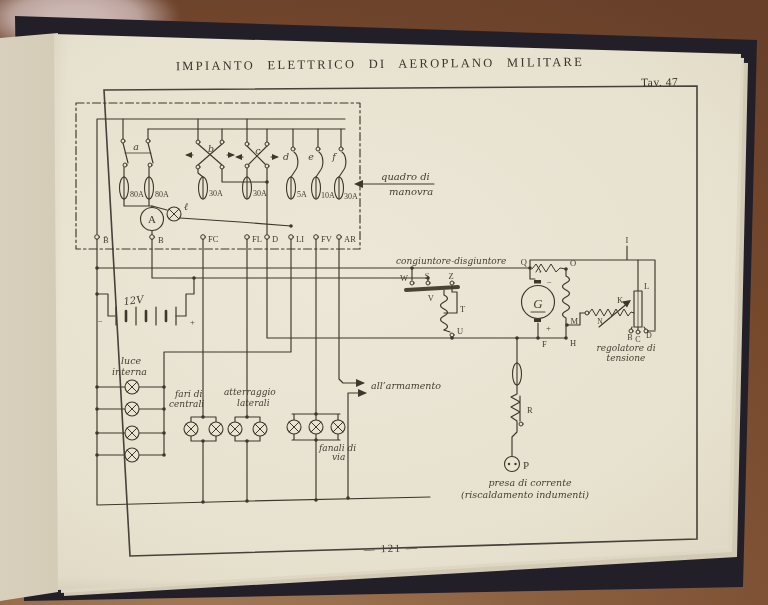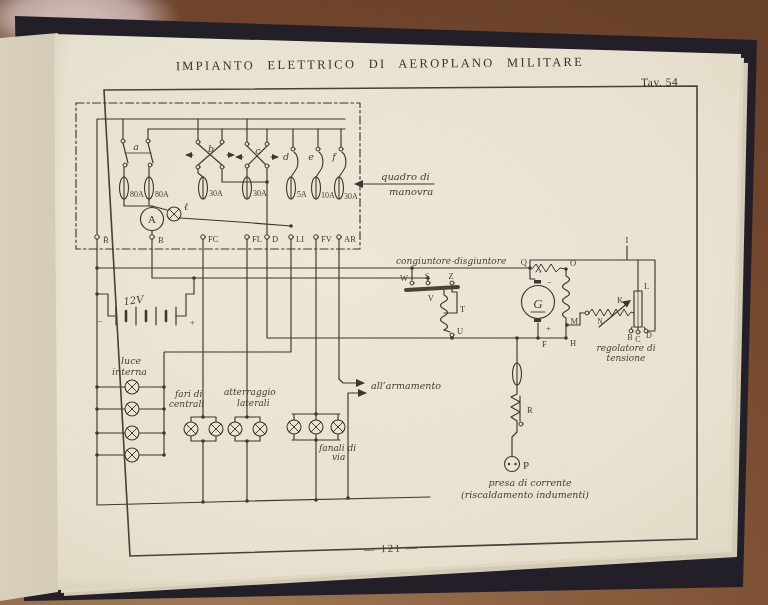--- a/index.html
+++ b/index.html
@@ -352,14 +352,14 @@
       <circle cx="515.5" cy="464" r="1.2" fill="#3e372c" stroke="none"></circle>
       <text class="big" x="523" y="469">P</text>
       <text class="lbl" x="527" y="413">R</text>
       <text class="hand" x="530" y="486" text-anchor="middle">presa di corrente</text>
       <text class="hand" x="525" y="498" text-anchor="middle">(riscaldamento indumenti)</text>
     </g>
   </g>
 </svg>
 
 <div class="txt title">IMPIANTO ELETTRICO DI AEROPLANO MILITARE</div>
-<div class="txt tav">Tav. 54</div>
+<div class="txt tav">Tav. 47</div>
 <div class="txt pagenum">— 121 —</div>
 
 </body></html>

